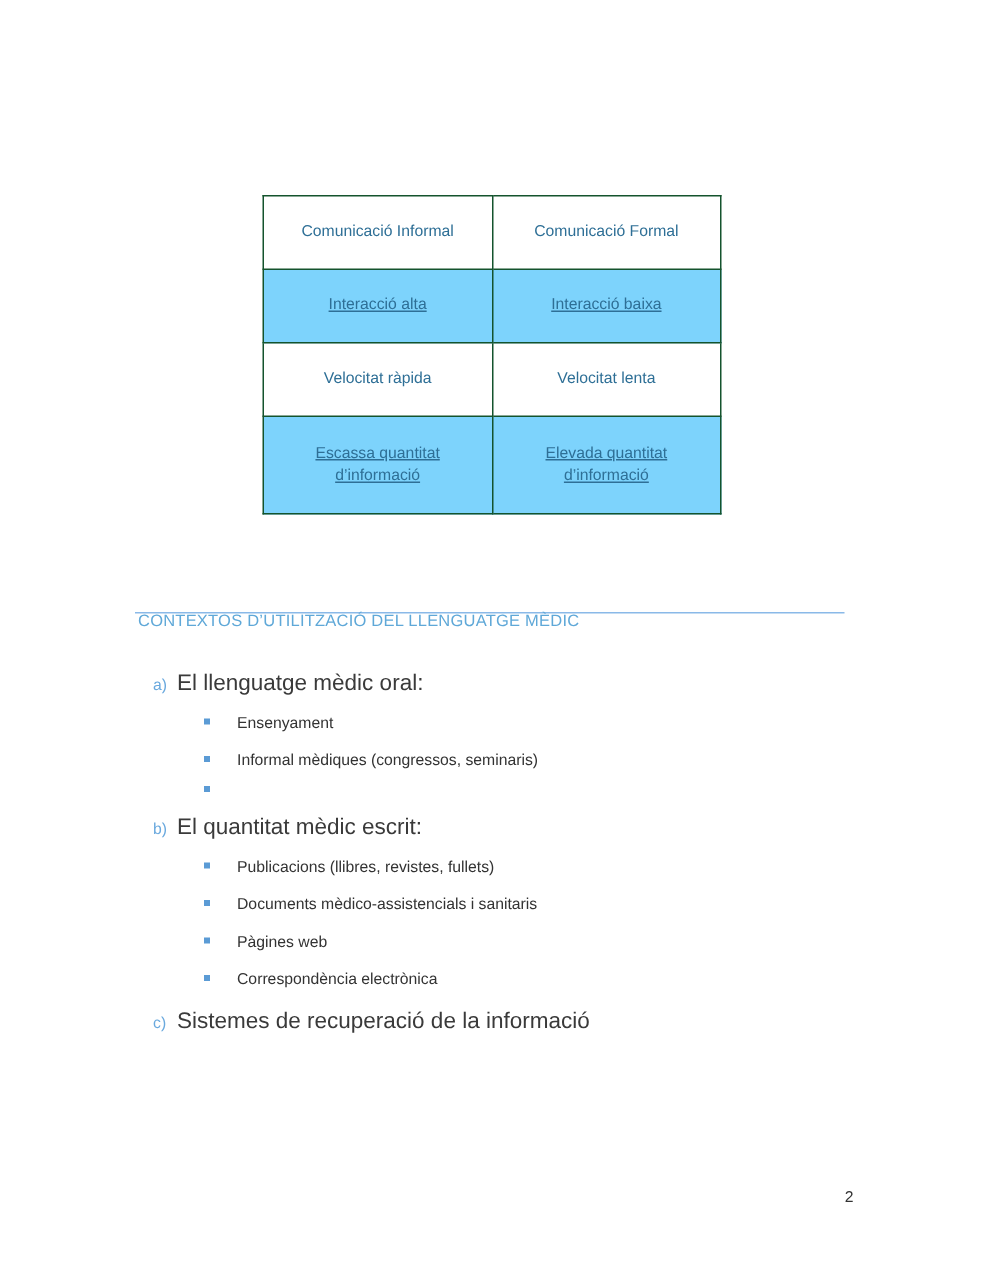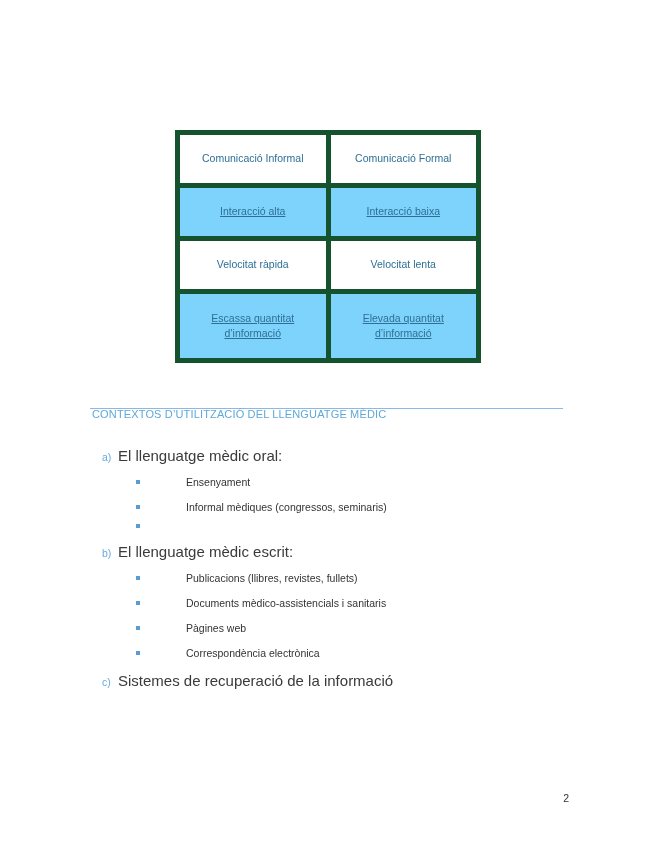--- a/index.html
+++ b/index.html
@@ -26,21 +26,21 @@
     left: 175px;
     top: 130px;
     width: 306px;
   }
   table.compare {
     border-collapse: collapse;
     width: 100%;
     table-layout: fixed;
   }
   table.compare td {
-    border: 5px solid #14532d;
+    border: 1px solid #14532d;
     text-align: center;
     vertical-align: middle;
     color: #2e6f96;
     font-size: 10.5px;
     line-height: 1.45;
     height: 40px;
     padding: 4px 6px;
   }
   tr.row-white td {
     background: #ffffff;
@@ -97,21 +97,20 @@
   }
   .lvl1-text {
     color: #3a3a3a;
     font-size: 15px;
   }
   .lvl2 {
     display: flex;
     align-items: baseline;
     margin-bottom: 13px;
     padding-left: 44px;
-    gap: 28px;
   }
   .bullet-sq {
     width: 4px;
     height: 4px;
     background: #5b9bd5;
     flex: 0 0 4px;
     margin-right: 18px;
     position: relative;
     top: -2px;
   }
@@ -190,21 +189,21 @@
       </div>
       <div class="lvl2">
         <span class="bullet-sq"></span>
         <span class="lvl2-text">Informal mèdiques (congressos, seminaris)</span>
       </div>
       <div class="lvl2">
         <span class="bullet-sq"></span>
       </div>
       <div class="lvl1">
         <span class="lvl1-marker">b)</span>
-        <span class="lvl1-text">El llenguatge mèdic escrit:</span>
+        <span class="lvl1-text">El quantitat mèdic escrit:</span>
       </div>
       <div class="lvl2">
         <span class="bullet-sq"></span>
         <span class="lvl2-text">Publicacions (llibres, revistes, fullets)</span>
       </div>
       <div class="lvl2">
         <span class="bullet-sq"></span>
         <span class="lvl2-text">Documents mèdico-assistencials i sanitaris</span>
       </div>
       <div class="lvl2">

